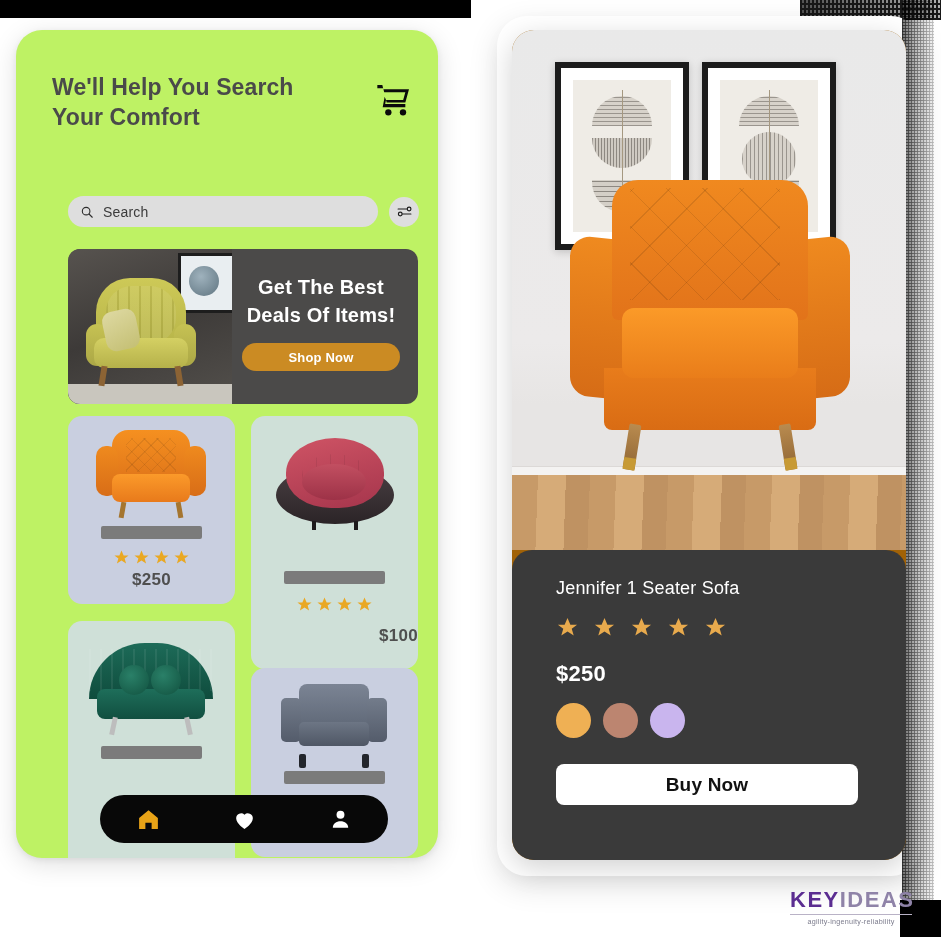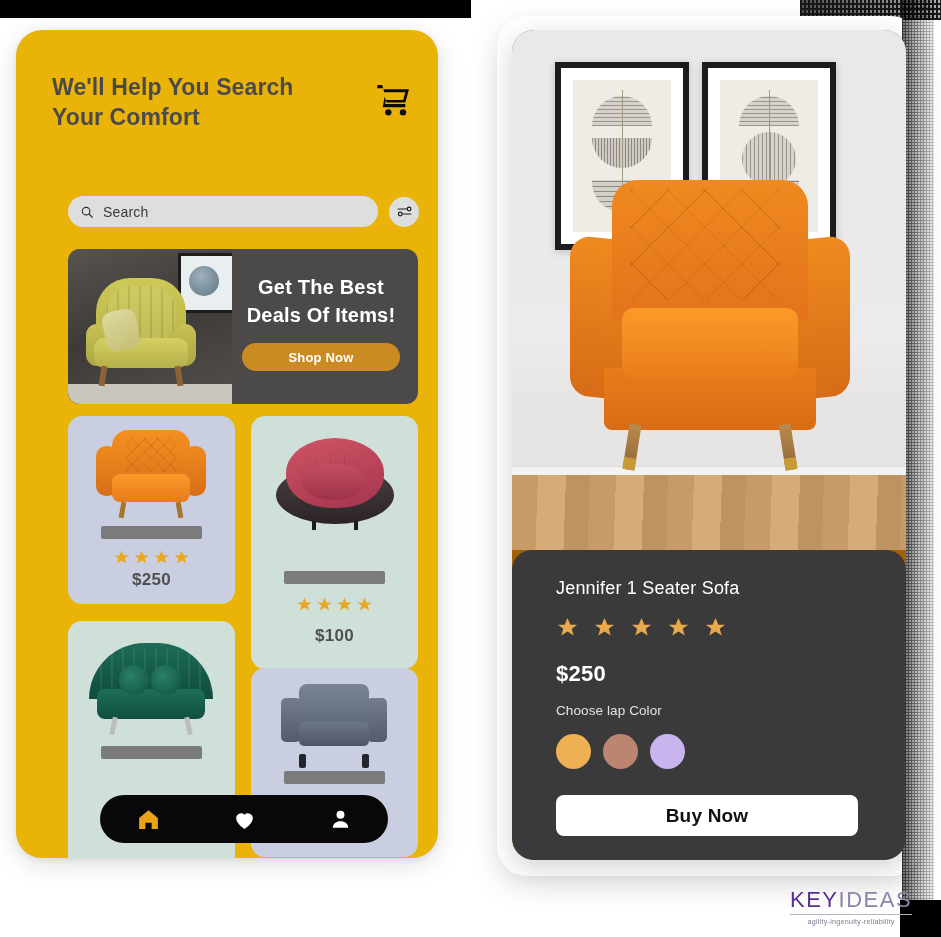--- a/index.html
+++ b/index.html
@@ -24,21 +24,21 @@
       linear-gradient(90deg, rgba(0,0,0,.75), rgba(0,0,0,.35));
     opacity: .9;
   }
   .bottom-black-right {
     position: absolute; left: 900px; top: 900px; width: 41px; height: 37px; background:#000;
   }
 
   
   .phone-left {
     position: absolute; left: 16px; top: 30px; width: 422px; height: 828px;
-    background: #eab308; border-radius: 26px;
+    background: #bef264; border-radius: 26px;
     box-shadow: 0 6px 26px rgba(0,0,0,.13), 0 2px 6px rgba(0,0,0,.07);
     overflow: hidden;
   }
   .hdr { position: absolute; left: 36px; top: 42px; right: 24px; display:flex; align-items:flex-start; justify-content:space-between; }
   .hdr-title {
     font-size: 23px; font-weight: 700; color: #4a4a4a; line-height: 1.32;
     letter-spacing: .1px; max-width: 270px;
   }
   .cart-icon { width: 40px; height: 40px; margin-top: 8px; flex: 0 0 auto; }
 
@@ -240,21 +240,21 @@
   .swatches { display:flex; gap:12px; margin-top:16px; }
   .sw { width:35px;height:35px;border-radius:50%; }
   .buy {
     margin-top:26px; width:302px; height:41px; background:#fff; border-radius:8px;
     display:flex; align-items:center; justify-content:center;
     font-size:19px; font-weight:700; color:#111; letter-spacing:.2px;
   }
 
   
   .logo { position:absolute; left:790px; top:889px; width:122px; text-align:center; }
-  .logo-main { font-size:22px; font-weight:400; letter-spacing:1.5px; line-height:1; }
+  .logo-main { font-size:22px; font-weight:700; letter-spacing:1.5px; line-height:1; }
   .logo-main .k { color:#5b2d91; } .logo-main .i { color:#8f83a8; }
   .logo-rule { height:1px; background:#b9b2c6; margin:3px 0 2px; }
   .logo-sub { font-size:7.2px; color:#7b7b8c; letter-spacing:.25px; }
 </style>
 </head>
 <body>
 
 <div id="stage">
 
   <div class="top-black-left"></div>
@@ -356,21 +356,21 @@
           <svg width="17" height="17" viewBox="0 0 24 24">
               <path fill="#e9a823" d="M12 2l3 7h7l-5.6 4.3 2.1 7L12 16.2 5.5 20.3l2.1-7L2 9h7z"></path>
             </svg>
           <svg width="17" height="17" viewBox="0 0 24 24">
               <path fill="#e9a823" d="M12 2l3 7h7l-5.6 4.3 2.1 7L12 16.2 5.5 20.3l2.1-7L2 9h7z"></path>
             </svg>
           <svg width="17" height="17" viewBox="0 0 24 24">
               <path fill="#e9a823" d="M12 2l3 7h7l-5.6 4.3 2.1 7L12 16.2 5.5 20.3l2.1-7L2 9h7z"></path>
             </svg>
         </div>
-        <div class="price" style="position:absolute;left:0;right:0;top:210px;">$100</div>
+        <div class="price" style="position:absolute;left:0;right:0;top:210px;text-align:right;">$100</div>
       </div>
 
       <div class="pcard card3">
         <div class="art green-sofa">
           <div class="bk"></div>
             <div class="st"></div>
           <div class="p1"></div>
             <div class="p2"></div>
           <div class="lL"></div>
             <div class="lR"></div>
@@ -461,21 +461,20 @@
             <path fill="#e8aa4d" d="M12 2l3 7h7l-5.6 4.3 2.1 7L12 16.2 5.5 20.3l2.1-7L2 9h7z"></path>
           </svg>
         <svg width="23" height="23" viewBox="0 0 24 24">
             <path fill="#e8aa4d" d="M12 2l3 7h7l-5.6 4.3 2.1 7L12 16.2 5.5 20.3l2.1-7L2 9h7z"></path>
           </svg>
         <svg width="23" height="23" viewBox="0 0 24 24">
             <path fill="#e8aa4d" d="M12 2l3 7h7l-5.6 4.3 2.1 7L12 16.2 5.5 20.3l2.1-7L2 9h7z"></path>
           </svg>
       </div>
       <div class="d-price">$250</div>
-      <div class="d-choose">Choose lap Color</div>
       <div class="swatches">
         <div class="sw" style="background:#efb054;"></div>
         <div class="sw" style="background:#bc8570;"></div>
         <div class="sw" style="background:#c9b5ee;"></div>
       </div>
       <div class="buy">Buy Now</div>
     </div>
   </div>
 
   <div class="logo">

